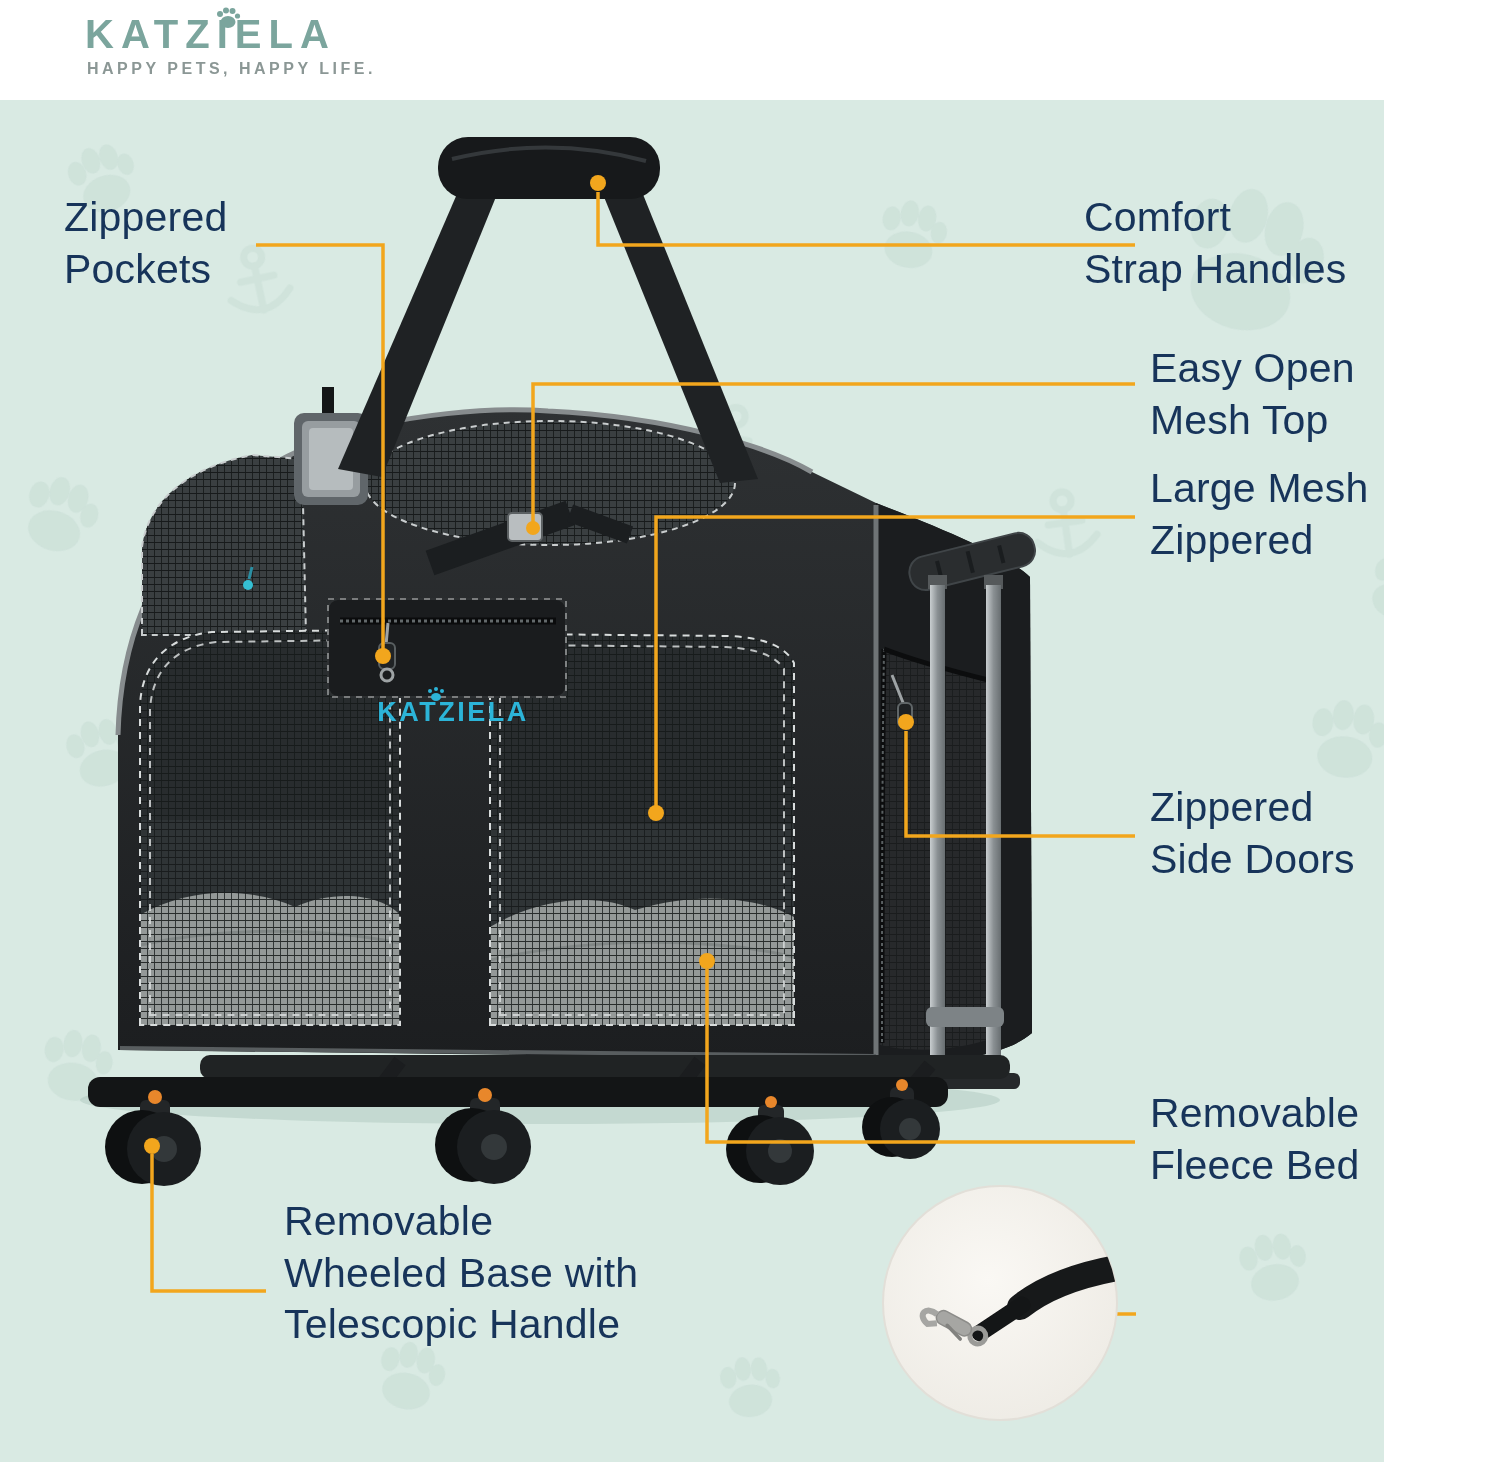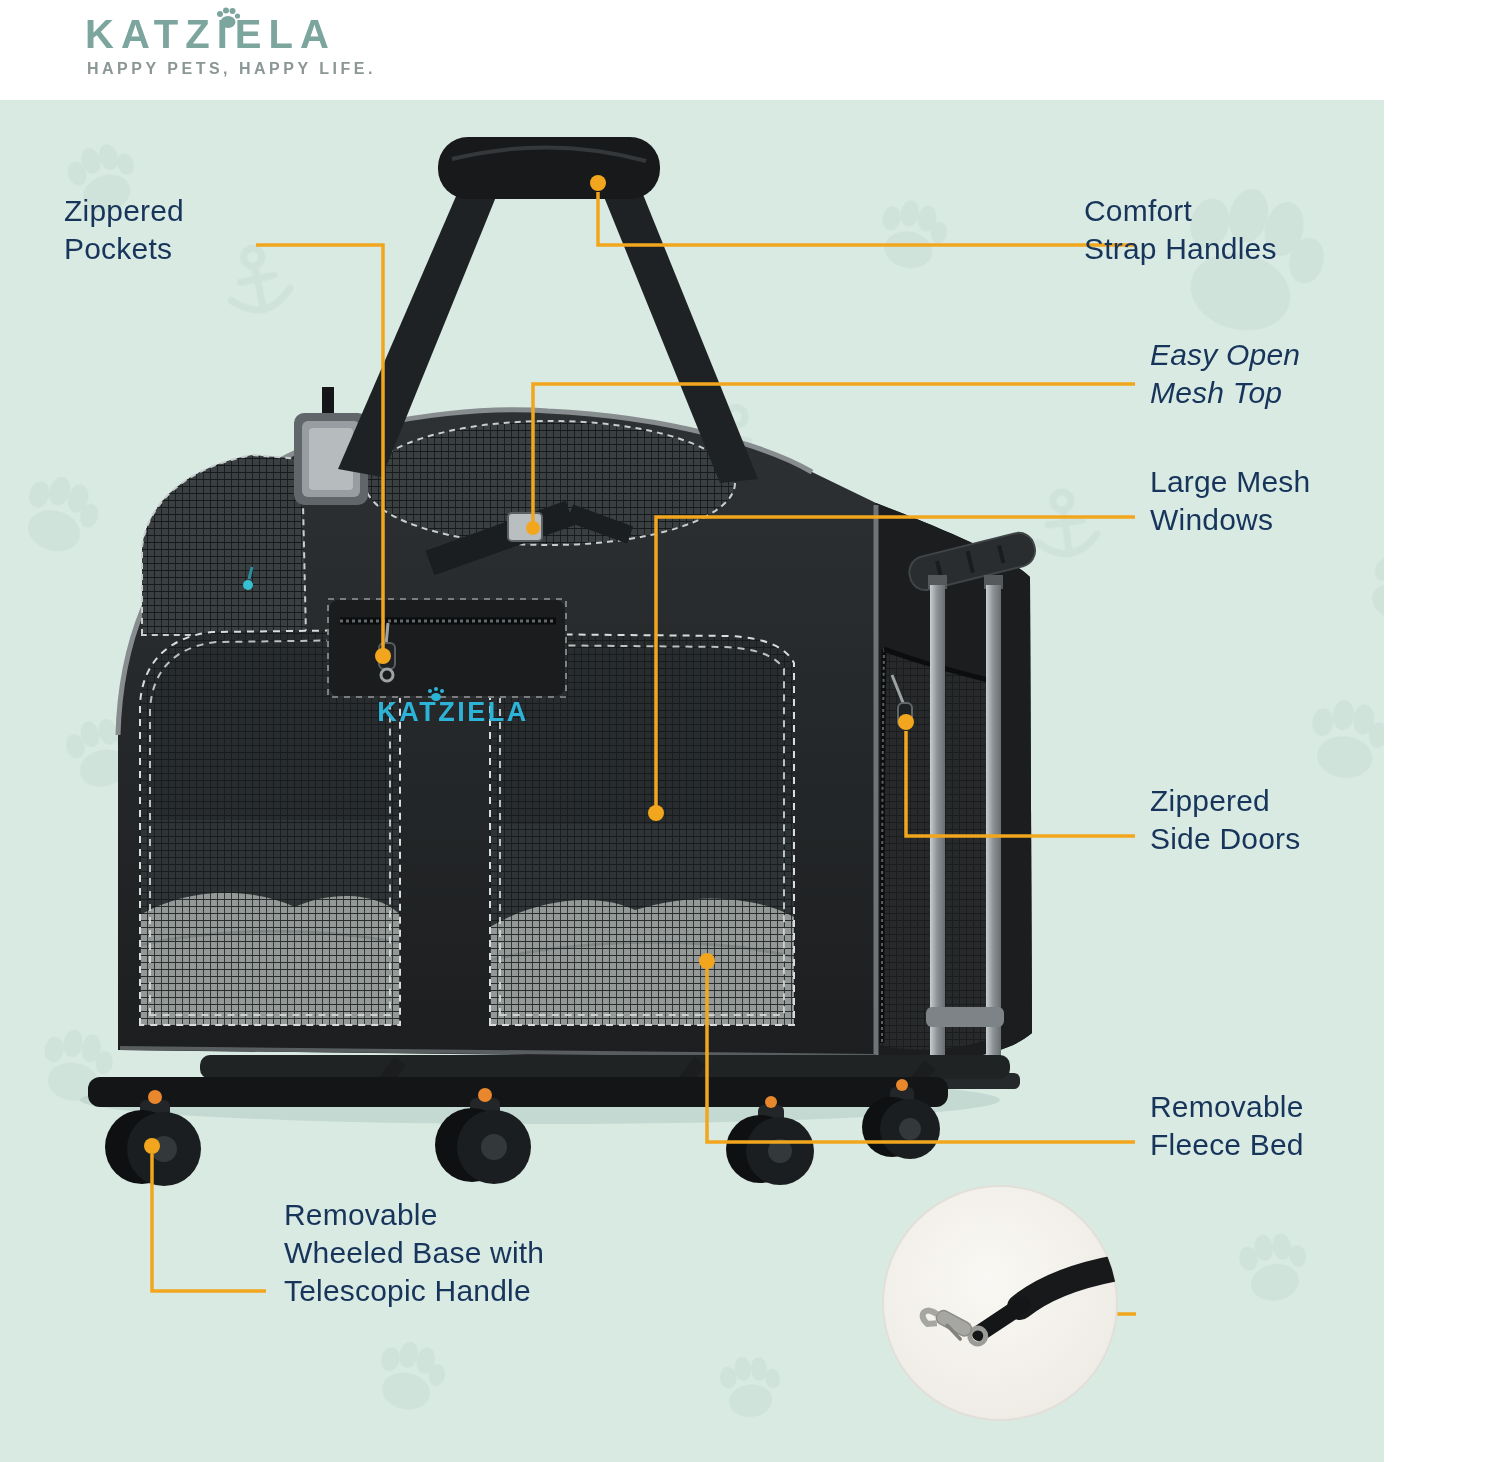--- a/index.html
+++ b/index.html
@@ -5,21 +5,21 @@
   html,body{margin:0;padding:0;background:#ffffff;}
   .page{position:relative;width:1384px;height:1462px;overflow:hidden;
         background:#d9eae3;font-family:"Liberation Sans",sans-serif;}
   .header{position:absolute;left:0;top:0;width:1500px;height:100px;background:#ffffff;}
   .brand{position:absolute;left:85px;top:14px;}
   .brand-word{font-size:40px;font-weight:bold;letter-spacing:7px;color:#7ba59d;line-height:1;}
   .brand-paw{position:absolute;left:128px;top:-10px;}
   .tagline{position:absolute;left:87px;top:60px;font-size:16px;letter-spacing:3.5px;color:#8b9795;font-weight:bold;}
   .scene{position:absolute;left:0;top:100px;width:1500px;height:1362px;}
   .layer{position:absolute;left:0;top:0;}
-  .callout{position:absolute;font-size:30px;color:#17345a;line-height:1.26;
+  .callout{position:absolute;font-size:41px;color:#17345a;line-height:1.26;
            white-space:pre-line;letter-spacing:0.2px;}
   .carrier{position:absolute;left:70px;top:15px;}
   .inset{position:absolute;left:880px;top:1083px;}
 </style>
 </head>
 <body>
 
 <div class="page">
 
   <div class="header">
@@ -247,24 +247,24 @@
         <circle cx="906" cy="622" r="8"></circle>
         <circle cx="707" cy="861" r="8"></circle>
         <circle cx="152" cy="1046" r="8"></circle>
       </g>
     </svg>
 
     <div class="callout" style="left:64px;top:92px;">Zippered
 Pockets</div>
     <div class="callout" style="left:1084px;top:92px;">Comfort
 Strap Handles</div>
-    <div class="callout" style="left:1150px;top:236px;font-style:italic;">Easy Open
+    <div class="callout" style="left:1150px;top:243px;">Easy Open
 Mesh Top</div>
     <div class="callout" style="left:1150px;top:363px;">Large Mesh
-Windows</div>
+Zippered</div>
     <div class="callout" style="left:1150px;top:682px;">Zippered
 Side Doors</div>
     <div class="callout" style="left:1150px;top:988px;">Removable
 Fleece Bed</div>
     <div class="callout" style="left:284px;top:1096px;">Removable
 Wheeled Base with
 Telescopic Handle</div>
 
     <svg class="inset" width="240" height="240" viewBox="0 0 240 240">
       <defs>

